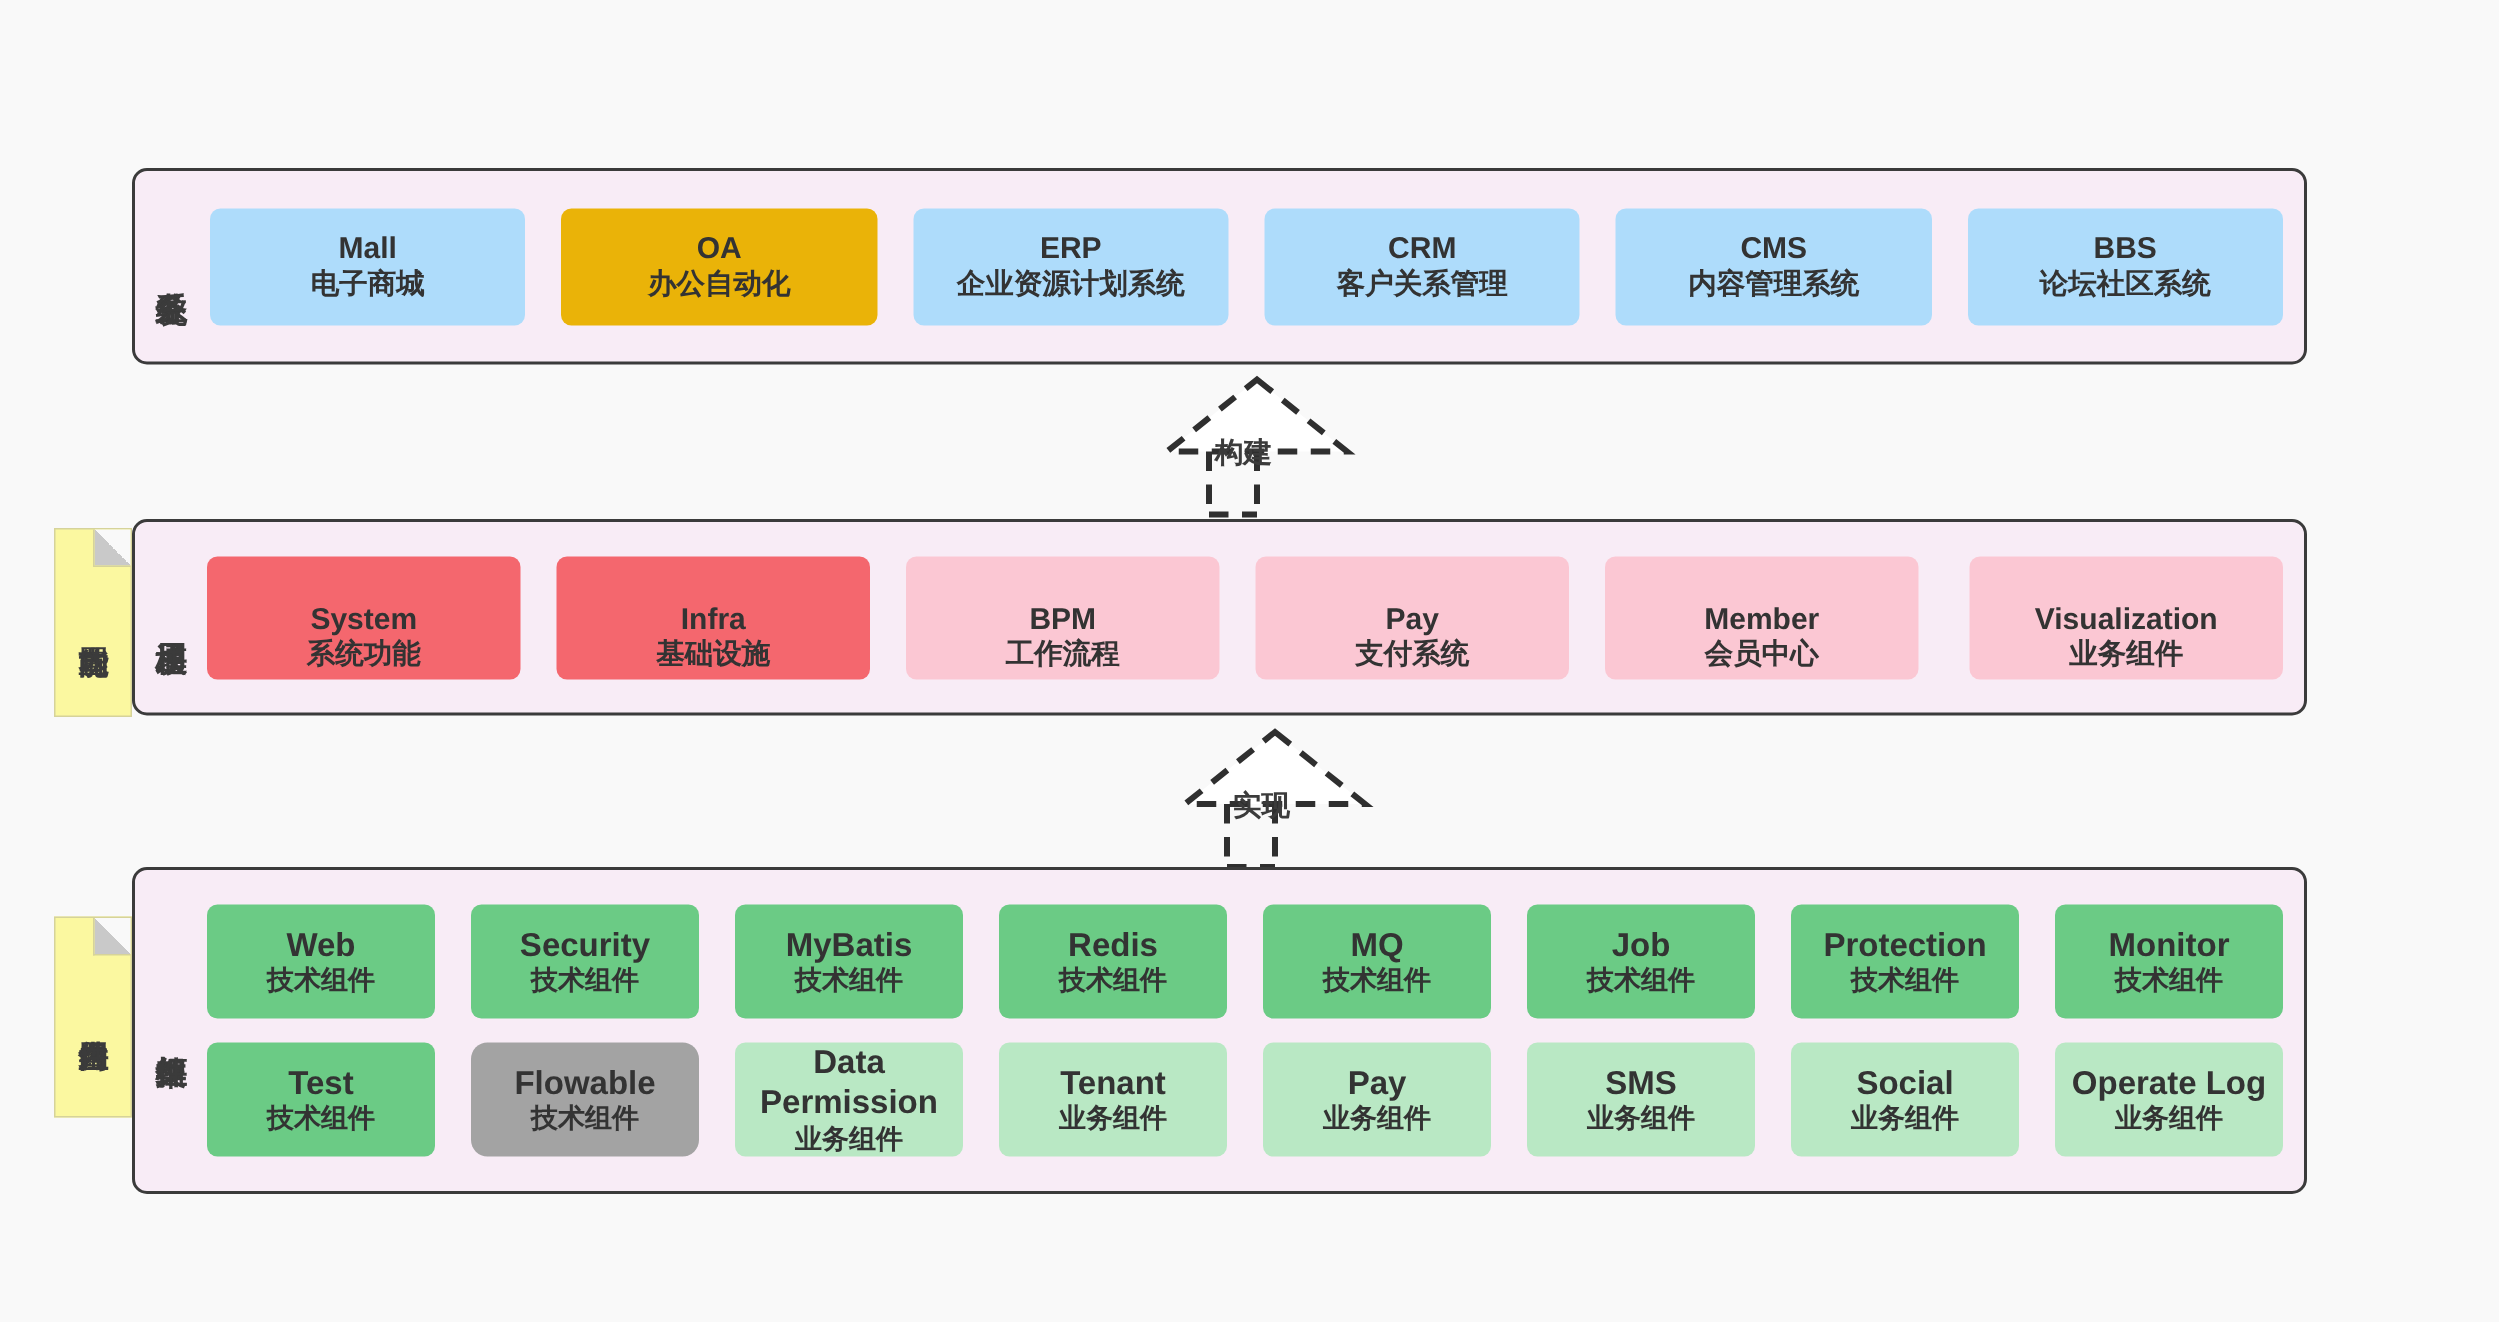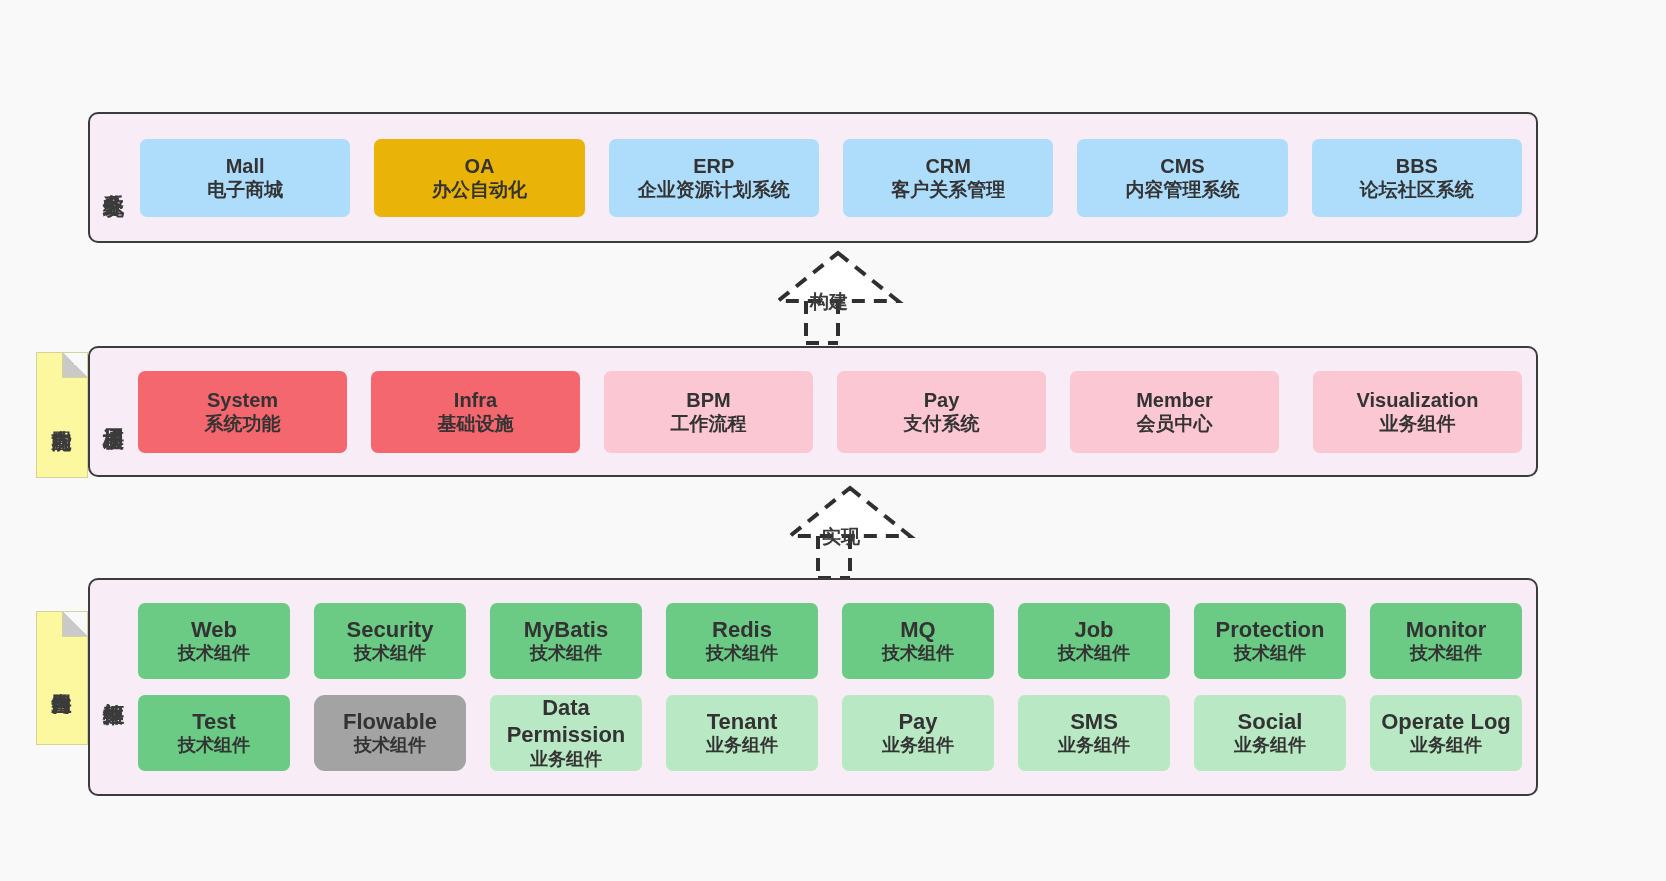--- a/index.html
+++ b/index.html
@@ -99,21 +99,21 @@
   #layer-business .layer-body { padding-left: 4px; }
   #layer-business .card { height: 78px; }
 
   
   #layer-modules {
     left: 88px;
     top: 346px;
     width: 1450px;
     height: 131px;
   }
-  #layer-modules .card { height: 82px; }
+  #layer-modules .card { height: 82px; justify-content: flex-end; }
 
   
   #layer-framework {
     left: 88px;
     top: 578px;
     width: 1450px;
     height: 218px;
   }
   #layer-framework .layer-body { gap: 16px; }
   #layer-framework .card { height: 76px; }

